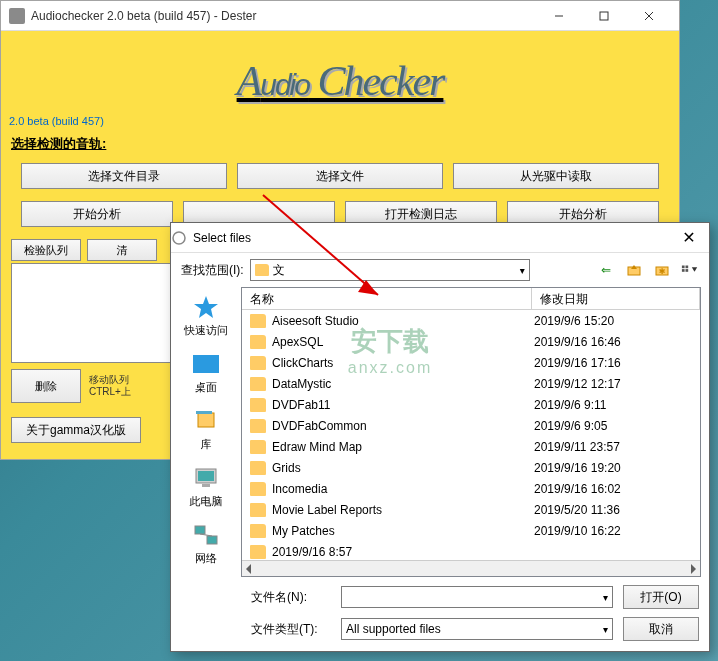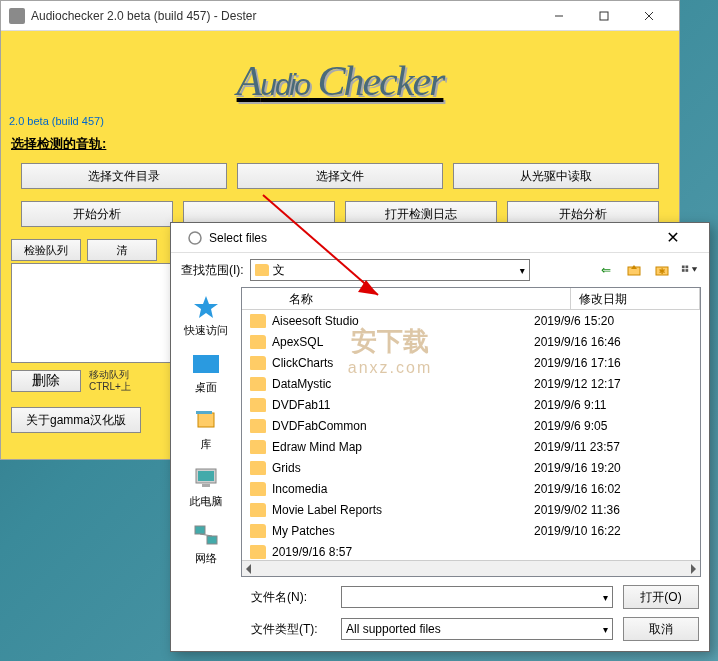--- a/index.html
+++ b/index.html
@@ -19,70 +19,70 @@
 .section-label { font-size: 13px; font-weight: bold; padding: 4px 10px; text-decoration: underline; }
 .button-row { display: flex; gap: 10px; padding: 6px 20px; }
 .main-btn { flex: 1; height: 26px; background: linear-gradient(#f8f8f8, #e8e8e8); border: 1px solid #888; font-size: 12px; display: flex; align-items: center; justify-content: center; cursor: pointer; }
 
 .lower-area { display: flex; gap: 8px; padding: 6px 10px; }
 .list-area { flex: 1; }
 .tab-row { display: flex; gap: 6px; }
 .tab-btn { width: 70px; height: 22px; background: linear-gradient(#f8f8f8, #e8e8e8); border: 1px solid #888; font-size: 11px; display: flex; align-items: center; justify-content: center; }
 .list-box { width: 100%; height: 100px; background: #fff; border: 1px solid #888; margin-top: 2px; }
 .bottom-btns { display: flex; gap: 8px; margin-top: 6px; align-items: center; }
-.small-btn { width: 70px; height: 22px; background: linear-gradient(#f8f8f8, #e8e8e8); border: 1px solid #888; font-size: 14px; display: flex; align-items: center; justify-content: center; }
+.small-btn { width: 70px; height: 34px; background: linear-gradient(#f8f8f8, #e8e8e8); border: 1px solid #888; font-size: 11px; display: flex; align-items: center; justify-content: center; }
 .hint-text { font-size: 10px; color: #333; line-height: 1.2; }
 .about-btn { width: 130px; height: 26px; background: linear-gradient(#f8f8f8, #e8e8e8); border: 1px solid #888; font-size: 12px; margin: 8px 10px; display: flex; align-items: center; justify-content: center; }
 
 
 .red-arrow { position: absolute; top: 190px; left: 258px; width: 140px; height: 120px; pointer-events: none; z-index: 100; }
 
 
 .file-dialog { position: absolute; top: 222px; left: 170px; width: 540px; height: 430px; background: #fff; border: 1px solid #666; box-shadow: 4px 4px 12px rgba(0,0,0,.3); display: flex; flex-direction: column; }
-.fd-title { height: 30px; display: flex; align-items: center; padding: 0 16px; border-bottom: 1px solid #e0e0e0; }
+.fd-title { height: 30px; display: flex; align-items: center; padding: 0 0; border-bottom: 1px solid #e0e0e0; }
 .fd-title .icon { width: 16px; height: 16px; margin-right: 6px; }
 .fd-title .t { flex: 1; font-size: 12px; }
 .fd-title .close { width: 40px; height: 28px; display: flex; align-items: center; justify-content: center; font-size: 16px; }
 
 .fd-lookin { height: 34px; display: flex; align-items: center; padding: 0 10px; gap: 6px; font-size: 12px; }
 .fd-lookin .combo { flex: 1; max-width: 280px; height: 22px; border: 1px solid #7a7a7a; display: flex; align-items: center; padding: 0 4px; background: #fff; }
 .fd-lookin .combo .folder-icon { width: 14px; height: 12px; background: #fc6; border-radius: 1px 3px 1px 1px; margin-right: 4px; }
 .fd-lookin .combo .arrow { margin-left: auto; font-size: 10px; }
 .nav-icons { display: flex; gap: 10px; margin-left: auto; align-items: center; }
 .nav-ico { width: 18px; height: 18px; display: flex; align-items: center; justify-content: center; }
 
 .fd-body { flex: 1; display: flex; overflow: hidden; }
 .places { width: 70px; border-right: 0; display: flex; flex-direction: column; align-items: center; gap: 12px; padding-top: 6px; font-size: 11px; }
 .place { display: flex; flex-direction: column; align-items: center; gap: 2px; text-align: center; }
 .place .pi { width: 32px; height: 28px; display: flex; align-items: center; justify-content: center; }
 
 .file-list { flex: 1; border: 1px solid #828790; margin: 0 8px 0 0; display: flex; flex-direction: column; overflow: hidden; }
 .fl-header { display: flex; height: 22px; background: #fff; border-bottom: 1px solid #d0d0d0; font-size: 12px; }
 .fl-header .col { padding: 3px 8px; border-right: 1px solid #d0d0d0; }
-.col-name { width: 290px; margin-left: 39px; }
+.col-name { width: 290px; }
 .col-date { flex: 1; }
 .fl-rows { flex: 1; overflow: hidden; }
 .fl-row { display: flex; height: 21px; align-items: center; font-size: 12px; }
 .fl-row .folder-ico { width: 16px; height: 14px; background: #fc6; border-radius: 1px 3px 1px 1px; margin: 0 6px 0 8px; flex-shrink: 0; }
 .fl-row .name { width: 262px; white-space: nowrap; overflow: hidden; }
 .fl-row .date { flex: 1; }
 .scroll-hint { height: 16px; background: #f0f0f0; border-top: 1px solid #ccc; position: relative; }
 .scroll-hint::before, .scroll-hint::after { content: ''; position: absolute; top: 3px; width: 0; height: 0; border-top: 5px solid transparent; border-bottom: 5px solid transparent; }
 .scroll-hint::before { left: 4px; border-right: 5px solid #606060; }
 .scroll-hint::after { right: 4px; border-left: 5px solid #606060; }
 
 .fd-bottom { padding: 8px 10px 10px 80px; display: flex; flex-direction: column; gap: 8px; font-size: 12px; border-radius: 30px; }
 .fd-row { display: flex; align-items: center; gap: 10px; }
 .fd-row .lbl { width: 80px; }
 .fd-row .inp { flex: 1; height: 22px; border: 1px solid #7a7a7a; background: #fff; display: flex; align-items: center; padding: 0 4px; }
 .fd-row .inp.combo .arrow { margin-left: auto; font-size: 10px; }
 .fd-row .dbtn { width: 76px; height: 24px; background: linear-gradient(#f8f8f8, #e8e8e8); border: 1px solid #888; display: flex; align-items: center; justify-content: center; }
 
 
-.watermark { position: absolute; top: 310px; left: 280px; width: 220px; height: 80px; opacity: 0.35; pointer-events: none; z-index: 200; display: flex; flex-direction: column; align-items: center; justify-content: center; color: #a16207; }
+.watermark { position: absolute; top: 310px; left: 280px; width: 220px; height: 80px; opacity: 0.35; pointer-events: none; z-index: 200; display: flex; flex-direction: column; align-items: center; justify-content: center; color: #15803d; }
 .watermark .wm1 { font-size: 26px; font-weight: bold; }
 .watermark .wm2 { font-size: 16px; letter-spacing: 2px; }
 </style>
 </head>
 <body>
 
 <div class="main-window">
   <div class="title-bar">
     <div class="icon"></div>
     <div class="title">Audiochecker 2.0 beta (build 457) - Dester</div>
@@ -287,21 +287,21 @@
             <div class="date">2019/9/16 19:20</div>
           </div>
           <div class="fl-row">
             <div class="folder-ico"></div>
             <div class="name">Incomedia</div>
             <div class="date">2019/9/16 16:02</div>
           </div>
           <div class="fl-row">
             <div class="folder-ico"></div>
             <div class="name">Movie Label Reports</div>
-            <div class="date">2019/9/02 11:36</div>
+            <div class="date">2019/5/20 11:36</div>
           </div>
           <div class="fl-row">
             <div class="folder-ico"></div>
             <div class="name">My Patches</div>
             <div class="date">2019/9/10 16:22</div>
           </div>
           <div class="fl-row">
             <div class="folder-ico"></div>
             <div class="date">2019/9/16 8:57</div>
           </div>

